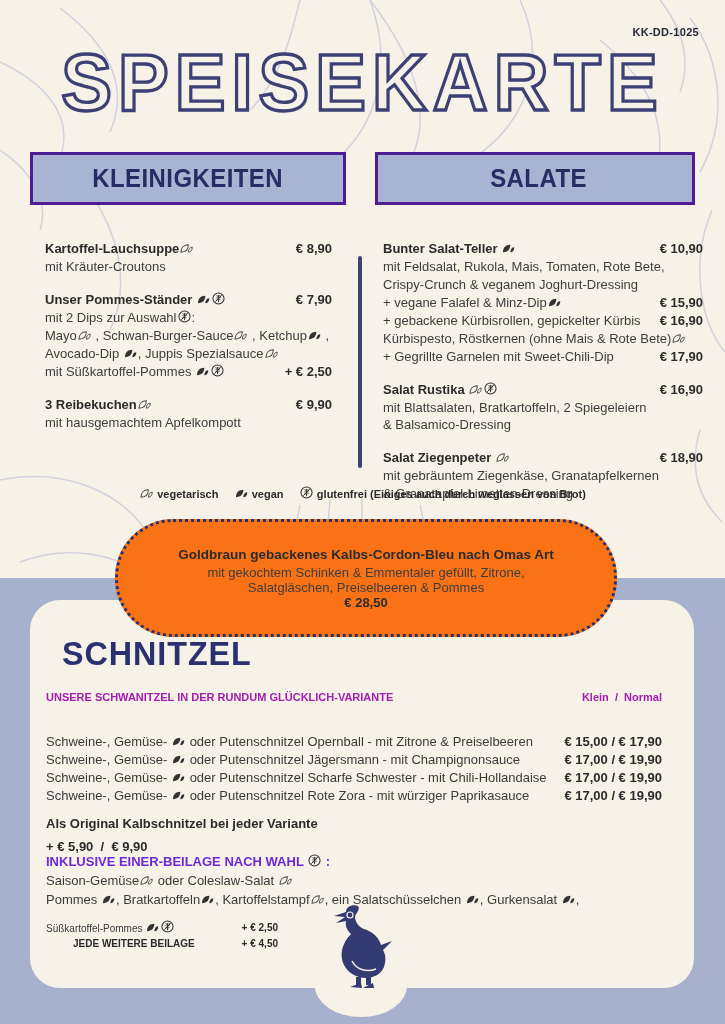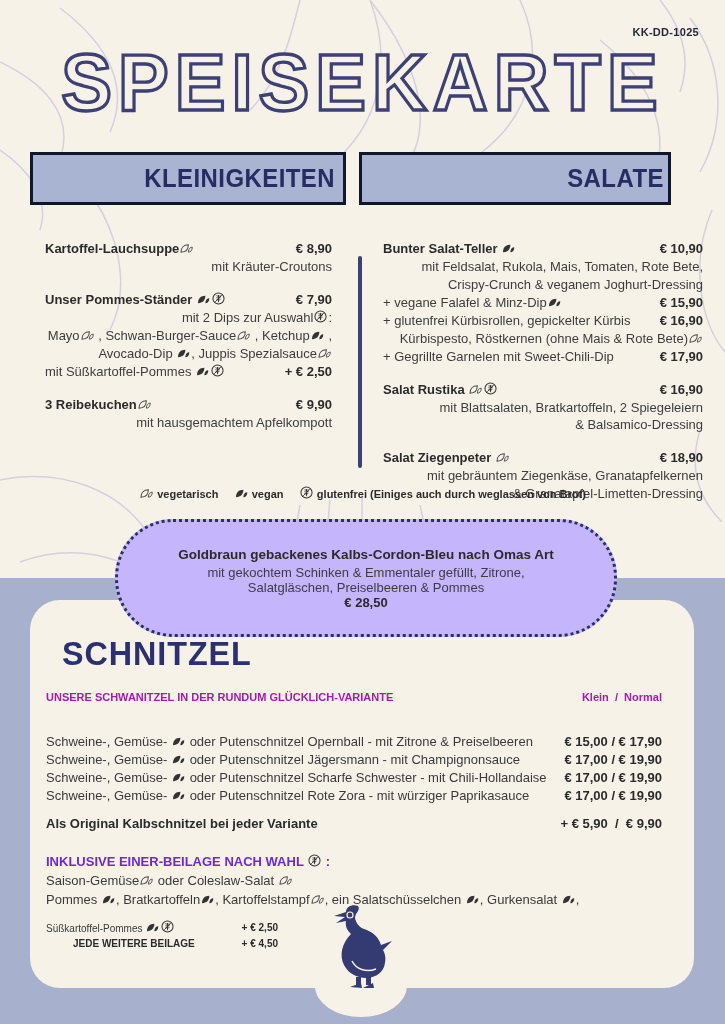--- a/index.html
+++ b/index.html
@@ -7,57 +7,57 @@
     width:725px;height:1024px;position:relative;overflow:hidden;
     background:#f7f2e8;color:#3a3a3a;
     font-family:"Liberation Sans", sans-serif;
   }
   .bg-leaves{position:absolute;inset:0;z-index:0;}
   .code{position:absolute;top:26px;right:26px;z-index:2;
     font-size:11px;font-weight:bold;color:#23283a;letter-spacing:.3px;}
   .title{position:absolute;top:40px;left:0;width:100%;margin:0;text-align:center;z-index:2;
     font-size:76px;font-weight:bold;letter-spacing:6px;line-height:1.1;
     color:#f7f2e8;-webkit-text-stroke:3.2px #3c4075;transform:scaleY(1.06);}
-  .hdr{position:absolute;top:152px;height:47px;z-index:2;background:#a9b3d2;border:3px solid #0f172a;
-    display:flex;align-items:center;justify-content:flex-end;}
+  .hdr{position:absolute;top:152px;height:47px;z-index:2;background:#a9b3d2;border:3px solid #4c1d95;
+    display:flex;align-items:center;justify-content:center;}
   .hdr-left{left:30px;width:310px;}
-  .hdr-right{left:359px;width:306px;}
+  .hdr-right{left:375px;width:306px;padding-left:8px;}
   .hdr .hlabel{font-weight:bold;font-size:26px;color:#272c63;letter-spacing:.5px;
     transform:scaleX(.92);white-space:nowrap;}
   .col{position:absolute;top:240px;z-index:2;font-size:13px;line-height:1.38;color:#3d3d3d;}
   .col-left{left:45px;width:287px;}
   .col-right{left:383px;width:320px;}
   .divider{position:absolute;left:358px;top:256px;width:4px;height:212px;z-index:2;
     background:#3c4075;border-radius:2px;}
-  .item{margin-bottom:15px;text-align:right;}
+  .item{margin-bottom:15px;}
   .row{display:flex;justify-content:space-between;align-items:baseline;gap:6px;}
   .iname,.iprice{font-weight:bold;color:#2b2b2b;}
   .iprice{white-space:nowrap;}
   .legend{position:absolute;top:486px;left:0;width:100%;z-index:2;text-align:center;
     font-size:11px;font-weight:bold;color:#2b2b2b;}
   .band{position:absolute;left:0;top:578px;width:725px;height:446px;background:#a7b0cd;z-index:1;}
   .panel{position:absolute;left:30px;top:600px;width:664px;height:388px;background:#f7f2e8;
     border-radius:30px;z-index:1;}
   .bump{position:absolute;left:315px;top:955px;width:92px;height:62px;background:#f7f2e8;
     border-radius:50%;z-index:1;}
   .special{position:absolute;left:115px;top:519px;width:502px;height:118px;z-index:3;
-    background:#c4b5fd;border:3.5px dotted #2b2f66;border-radius:58px;box-sizing:border-box;
+    background:#f97316;border:3.5px dotted #2b2f66;border-radius:58px;box-sizing:border-box;
     display:flex;flex-direction:column;align-items:center;justify-content:center;
     text-align:center;font-size:13px;color:#3d3d3d;}
   .special .st{font-weight:bold;font-size:13.5px;color:#2b2b2b;margin-bottom:3px;}
   .special .sp{font-weight:bold;color:#2b2b2b;}
   .sch-title{position:absolute;left:62px;top:634px;z-index:3;margin:0;
     font-size:34px;font-weight:bold;color:#2b3170;letter-spacing:1px;
     transform:scaleX(.95);transform-origin:left;}
   .sub-row{position:absolute;left:46px;top:691px;width:616px;z-index:3;display:flex;
     justify-content:space-between;font-weight:bold;font-size:11px;color:#a21caf;}
   .sch-rows{position:absolute;left:46px;top:734px;width:616px;z-index:3;font-size:13px;}
   .srow{display:flex;justify-content:space-between;gap:8px;margin-bottom:3px;}
   .srow .sp{font-weight:bold;color:#2b2b2b;white-space:nowrap;}
-  .srow.kalb{margin-top:13px;}
+  .srow.kalb{margin-top:13px;flex-direction:column;}
   .srow.kalb .stx{font-weight:bold;color:#2b2b2b;}
   .beilage{position:absolute;left:46px;top:853px;width:616px;z-index:3;font-size:13px;line-height:1.45;}
   .beilage .bh{font-weight:bold;color:#6d28d9;}
   .extras{position:absolute;left:46px;top:920px;width:232px;z-index:3;font-size:10px;line-height:1.5;}
   .erow{display:flex;justify-content:space-between;}
   .erow .ep{font-weight:bold;color:#2b2b2b;}
   .erow.bold .etx{font-weight:bold;color:#2b2b2b;margin-left:27px;}
   .goose{position:absolute;left:328px;top:903px;z-index:3;}
   .ico{display:inline-block;margin:0 1px;}
   .ico svg{vertical-align:-1px;}
@@ -186,21 +186,21 @@
     <div class="idesc">mit Feldsalat, Rukola, Mais, Tomaten, Rote Bete,</div>
     <div class="idesc">Crispy-Crunch &amp; veganem Joghurt-Dressing</div>
     <div class="row">
       <span class="idesc">+ vegane Falafel &amp; Minz-Dip<span class="ico"><svg width="13" height="11" viewBox="0 0 14 12">
               <path d="M1,10 C1,5 4,2 9,2 C9,7 6,10 1,10 Z" fill="#333"></path>
               <path d="M9,10 C9,6.5 11,4.5 13.3,4.5 C13.3,8 11.5,10 9,10 Z" fill="#333"></path>
             </svg></span></span>
       <span class="iprice">€ 15,90</span>
     </div>
     <div class="row">
-      <span class="idesc">+ glutenfrei Kürbisrollen, gepickelter Kürbis</span>
+      <span class="idesc">+ gebackene Kürbisrollen, gepickelter Kürbis</span>
       <span class="iprice">€ 16,90</span>
     </div>
     <div class="idesc">Kürbispesto, Röstkernen (ohne Mais &amp; Rote Bete)<span class="ico"><svg width="13" height="11" viewBox="0 0 14 12">
             <path d="M1,10 C1,5 4,2 9,2 C9,7 6,10 1,10 Z" fill="none" stroke="#4a4a4a" stroke-width="1.1"></path>
             <path d="M9,10 C9,6.5 11,4.5 13.3,4.5 C13.3,8 11.5,10 9,10 Z" fill="none" stroke="#4a4a4a" stroke-width="1"></path>
           </svg></span></div>
     <div class="row">
       <span class="idesc">+ Gegrillte Garnelen mit Sweet-Chili-Dip</span>
       <span class="iprice">€ 17,90</span>
     </div>

